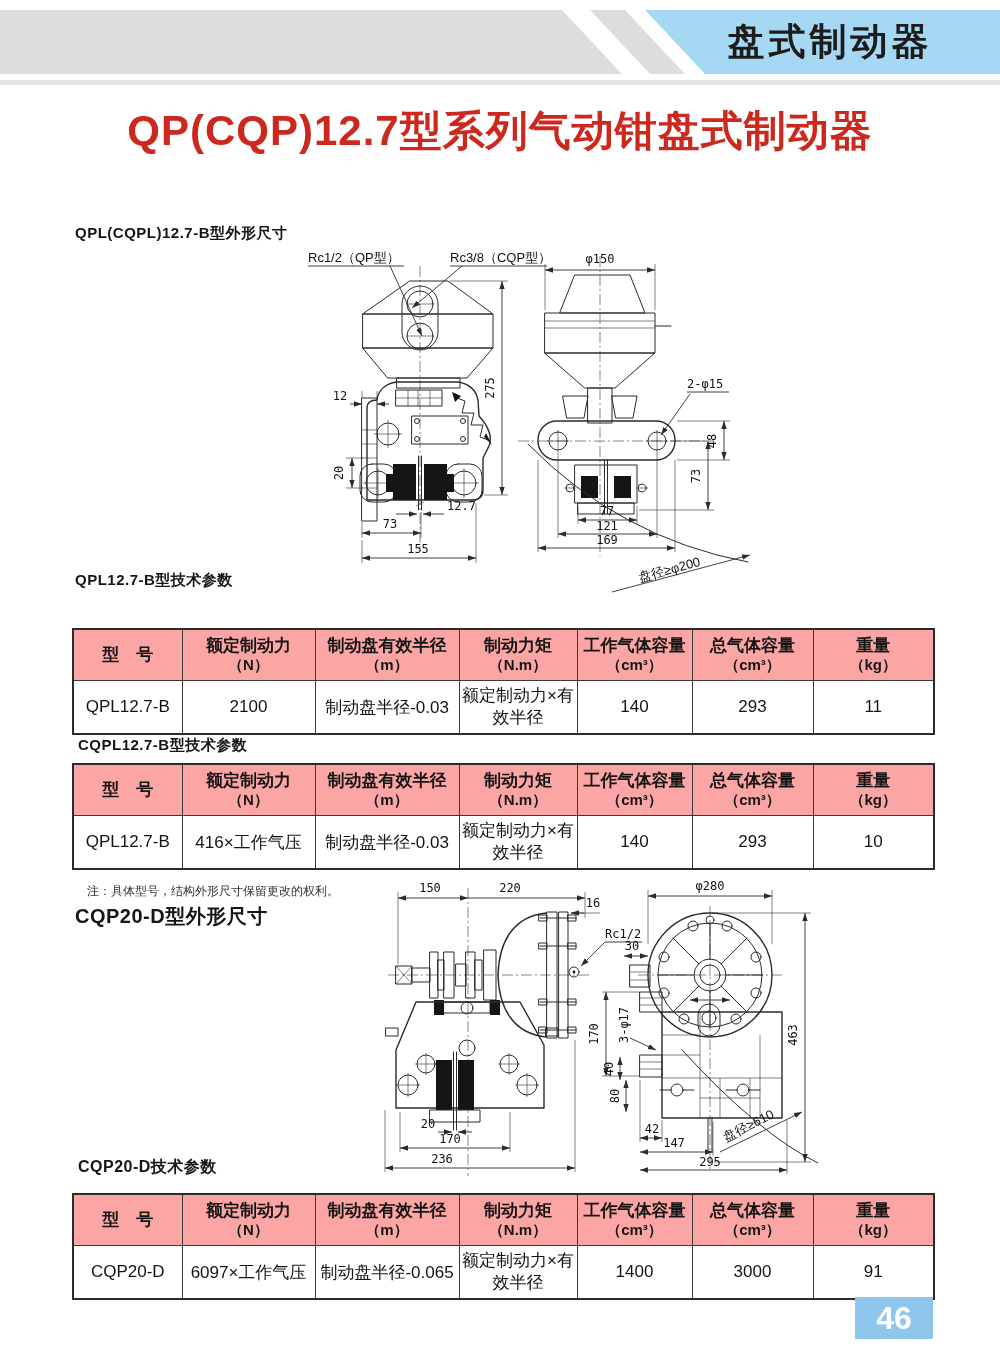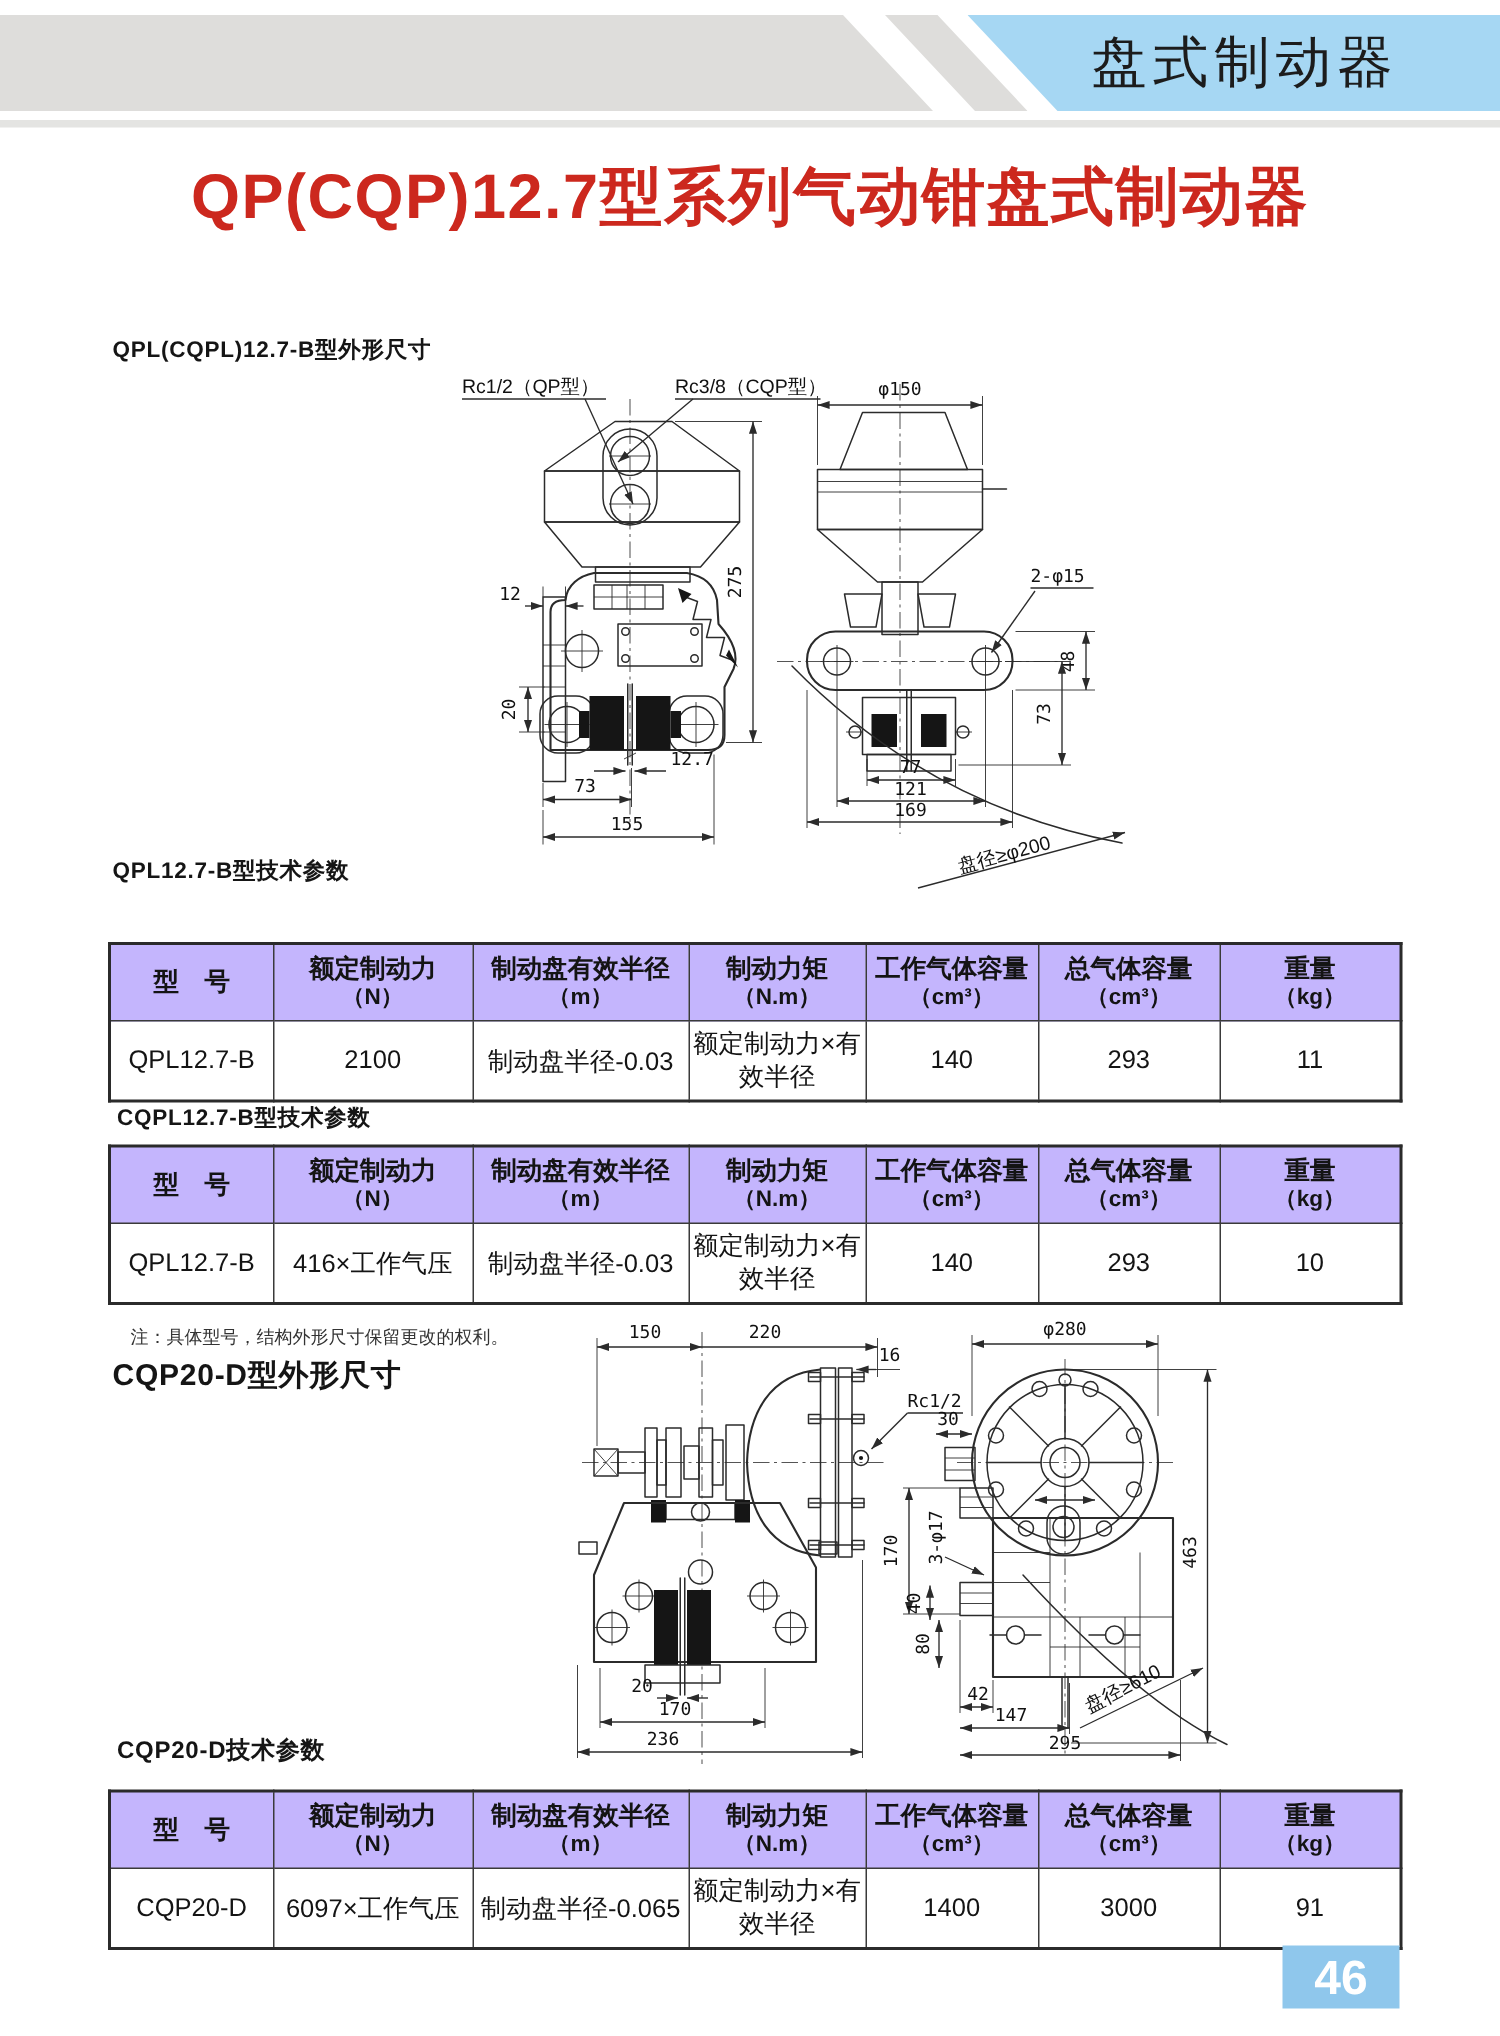--- a/index.html
+++ b/index.html
@@ -7,39 +7,39 @@
        font-family:"Liberation Sans",sans-serif;overflow:hidden}
   
   .bn{position:absolute;left:0;top:10px;width:1000px;height:64px}
   .bn-gray{position:absolute;inset:0;background:#dedddb;
            clip-path:polygon(0 0,562px 0,622px 100%,0 100%)}
   .bn-stripe{position:absolute;inset:0;background:#dedddb;
            clip-path:polygon(590px 0,625px 0,685px 100%,650px 100%)}
   .bn-blue{position:absolute;inset:0;background:#a6d7f3;
            clip-path:polygon(645px 0,100% 0,100% 100%,705px 100%);
            display:flex;align-items:center;justify-content:center;padding-left:660px}
-  .bn-blue span{font-size:37px;font-weight:400;color:#1c1c1c;letter-spacing:4px;white-space:nowrap}
+  .bn-blue span{font-size:37px;font-weight:700;color:#1c1c1c;letter-spacing:4px;white-space:nowrap}
   .underbar{position:absolute;left:0;top:80px;width:1000px;height:5px;background:#e4e4e2}
   
   .main-title{position:absolute;left:0;top:103px;width:1000px;text-align:center;
               font-size:42px;font-weight:700;color:#cc281e;letter-spacing:1px;margin:0}
   .sec-h{position:absolute;font-size:15px;font-weight:700;color:#151515;margin:0;letter-spacing:.5px}
   .h-fig1{left:75px;top:224px}
   .h-t1{left:75px;top:571px}
   .h-t2{left:78px;top:736px}
   .h-fig2{left:75px;top:903px;font-size:20px}
   .h-t3{left:78px;top:1157px;font-size:16px}
   .note{position:absolute;left:75px;top:871px;font-size:12px;color:#333;margin:12px}
   
   table.spec{position:absolute;left:72px;width:861px;border-collapse:collapse;
              table-layout:fixed;border:2px solid #2b2b2b}
   .t1{top:628px}.t2{top:763px}.t3{top:1193px}
   table.spec td{border:1px solid #3a3a3a;text-align:center;vertical-align:middle;
                 color:#141414;padding:2px}
-  table.spec tr.hd td{background:#c4b5fd;height:46px;font-weight:700;font-size:17px;line-height:1.25}
+  table.spec tr.hd td{background:#fca5a5;height:46px;font-weight:700;font-size:17px;line-height:1.25}
   table.spec tr.dt td{height:48px;font-size:17px}
   table.spec .l2{font-size:15px;font-weight:700}
   table.spec .l2:empty{display:none}
   td.wrapcell{font-size:15px;line-height:1.3}
   
   svg.fig{position:absolute;left:60px}
   .fig1{top:248px}
   .fig2{top:880px}
   .geo{stroke:#2b2b2b;fill:none;stroke-width:1;stroke-linejoin:round;stroke-linecap:round}
   .geo2{stroke:#2b2b2b;fill:none;stroke-width:1.4;stroke-linejoin:round}

